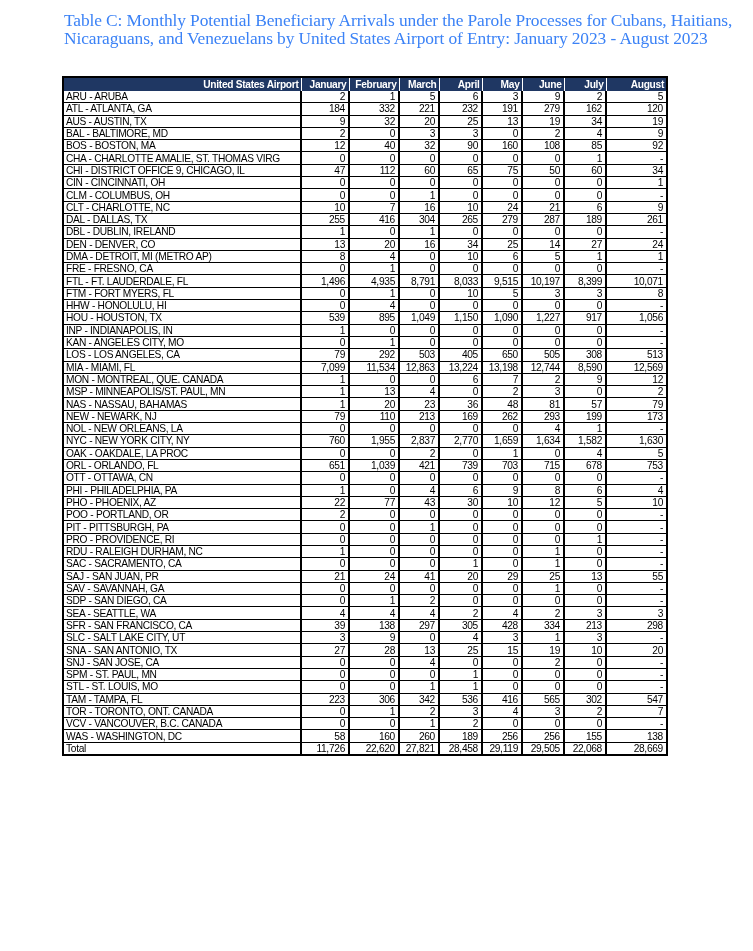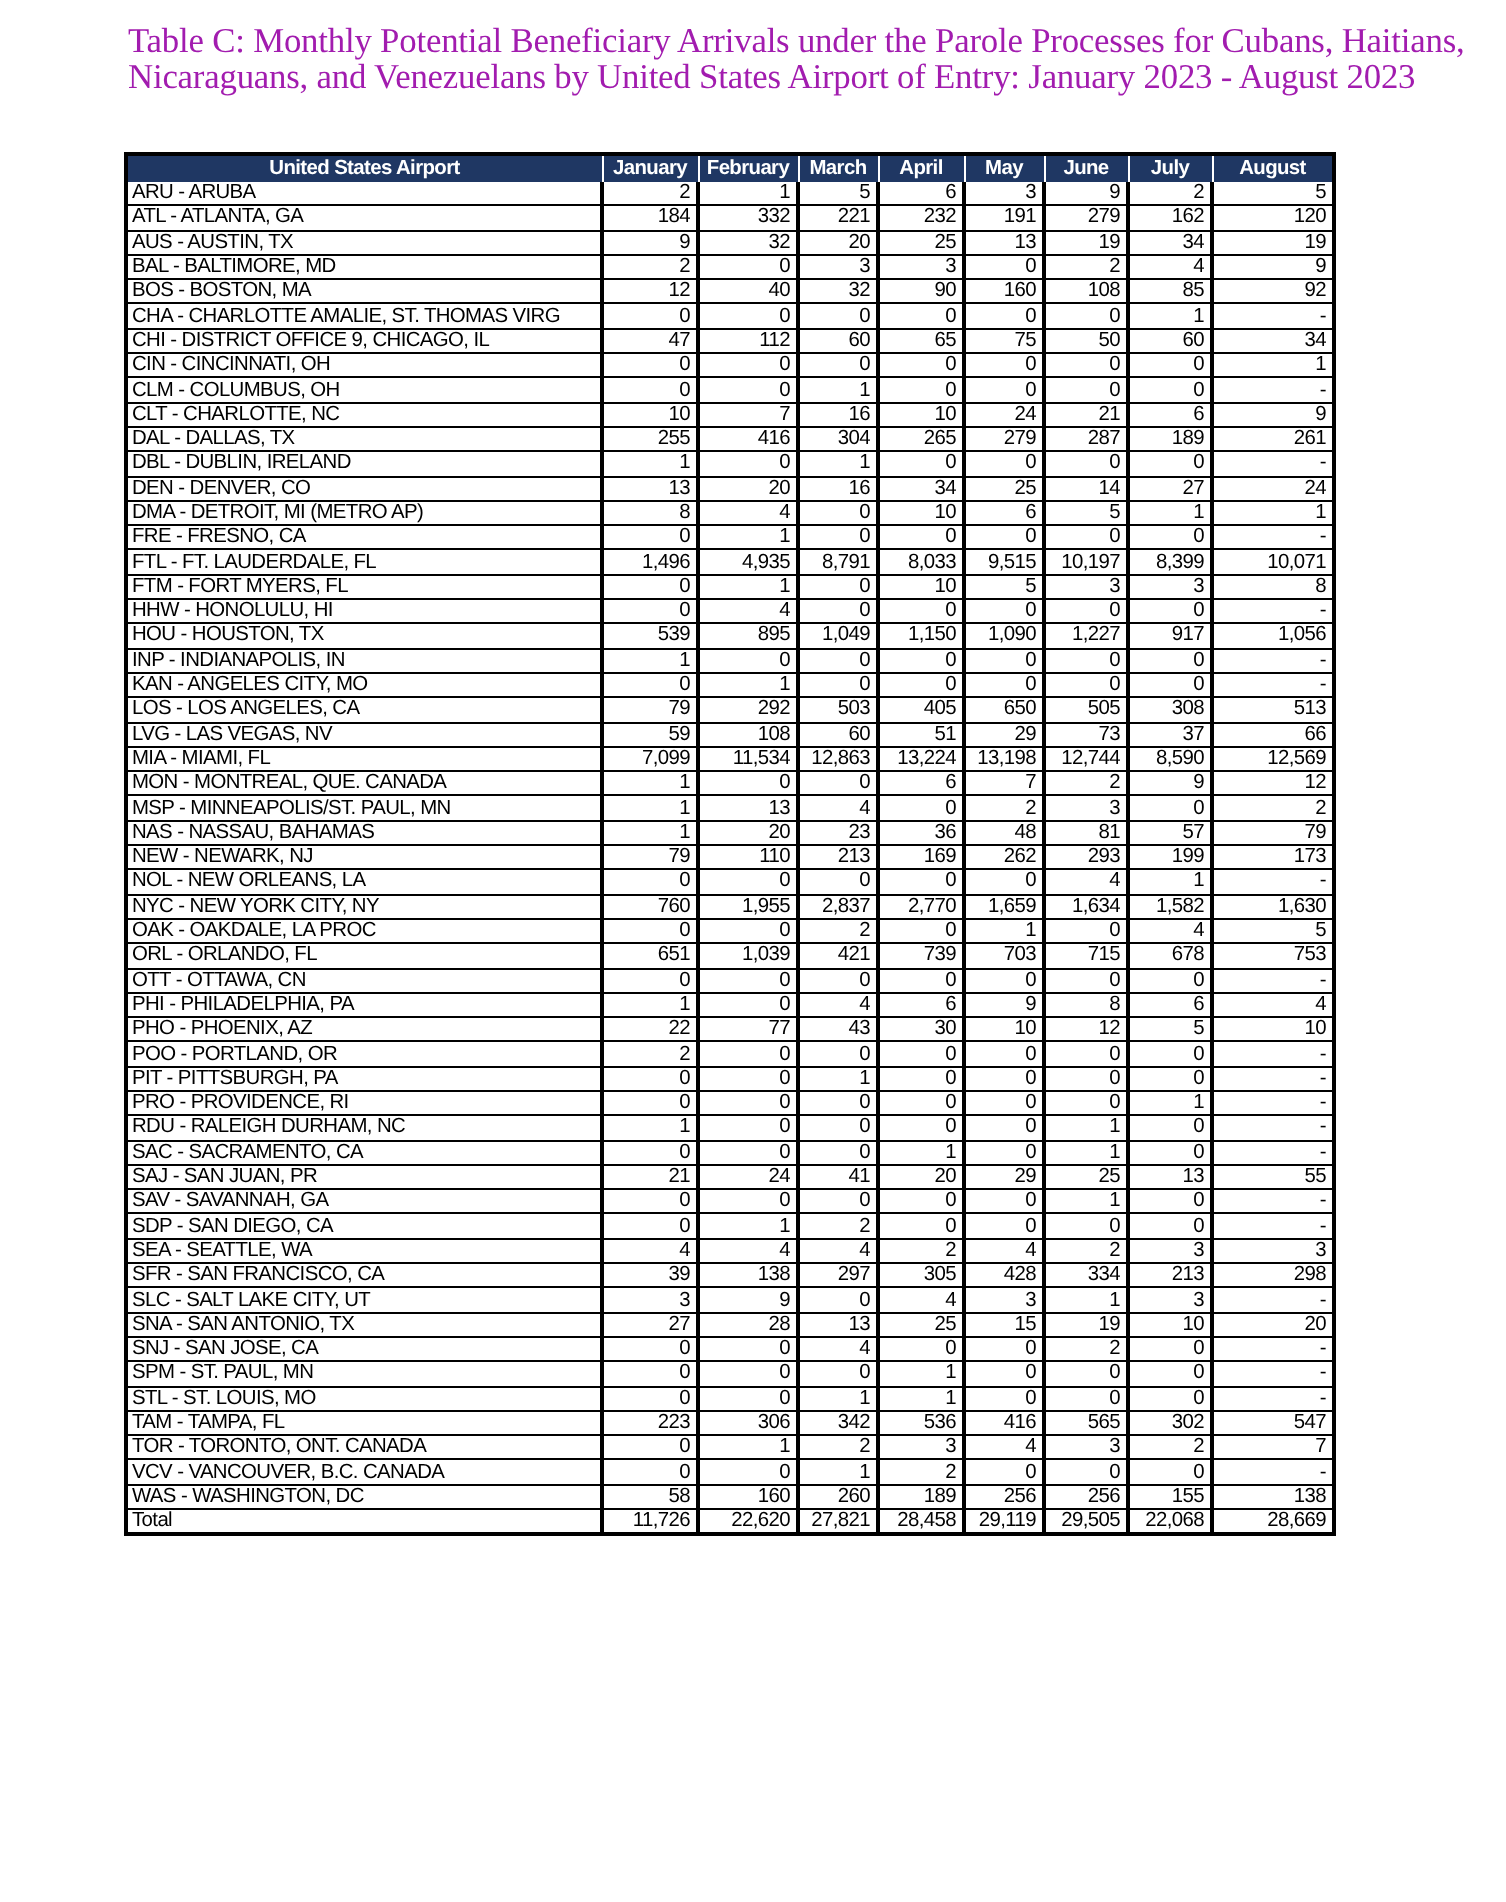--- a/index.html
+++ b/index.html
@@ -1,38 +1,38 @@
 <!DOCTYPE html>
 <html><head>
 <meta charset="utf-8">
 <style>
   html, body { margin:0; padding:0; background:#ffffff; }
   body { width:753px; height:951px; position:relative; overflow:hidden; }
   .title {
     position:absolute; left:64px; top:11px; width:680px;
     font-family:"Liberation Serif", serif; font-size:17.4px; line-height:18px;
-    color:#a21caf; letter-spacing:-0.1px;
+    color:#3b82f6; letter-spacing:-0.1px;
   }
   table.data {
     position:absolute; left:62px; top:76px;
     border-collapse:collapse; table-layout:fixed;
     font-family:"Liberation Sans", sans-serif; font-size:10.2px; color:#000;
     border:2px solid #000;
   }
   table.data col.c-air { width:238px; }
   table.data col.c-jan { width:48px; }
   table.data col.c-feb { width:50px; }
   table.data col.c-mar { width:40px; }
   table.data col.c-apr { width:43px; }
   table.data col.c-may { width:40px; }
   table.data col.c-jun { width:42px; }
   table.data col.c-jul { width:42px; }
   table.data col.c-aug { width:61px; }
   thead th {
-    background:#1f3763; color:#ffffff; font-weight:bold; text-align:center;
+    background:#1f3763; color:#ffffff; font-weight:bold; text-align:right;
     height:13px; padding:0 2px; line-height:13px; white-space:nowrap;
     border-right:1px solid #ffffff; letter-spacing:-0.3px;
   }
   thead th:last-child { border-right:none;margin-top:19px; }
   tbody td {
     height:11.3px; line-height:11px; padding:0 2px; white-space:nowrap; overflow:hidden;
     border-bottom:1px solid #000;
     border-right:2px solid #000; letter-spacing:-0.3px;
   }
   tbody td.num { text-align:right; padding-right:3px; }
@@ -307,31 +307,20 @@
         <td class="num">79</td>
         <td class="num">292</td>
         <td class="num">503</td>
         <td class="num">405</td>
         <td class="num">650</td>
         <td class="num">505</td>
         <td class="num">308</td>
         <td class="num">513</td>
       </tr>
       <tr>
-        <td class="airport">LVG - LAS VEGAS, NV</td>
-        <td class="num">59</td>
-        <td class="num">108</td>
-        <td class="num">60</td>
-        <td class="num">51</td>
-        <td class="num">29</td>
-        <td class="num">73</td>
-        <td class="num">37</td>
-        <td class="num">66</td>
-      </tr>
-      <tr>
         <td class="airport">MIA - MIAMI, FL</td>
         <td class="num">7,099</td>
         <td class="num">11,534</td>
         <td class="num">12,863</td>
         <td class="num">13,224</td>
         <td class="num">13,198</td>
         <td class="num">12,744</td>
         <td class="num">8,590</td>
         <td class="num">12,569</td>
       </tr>

